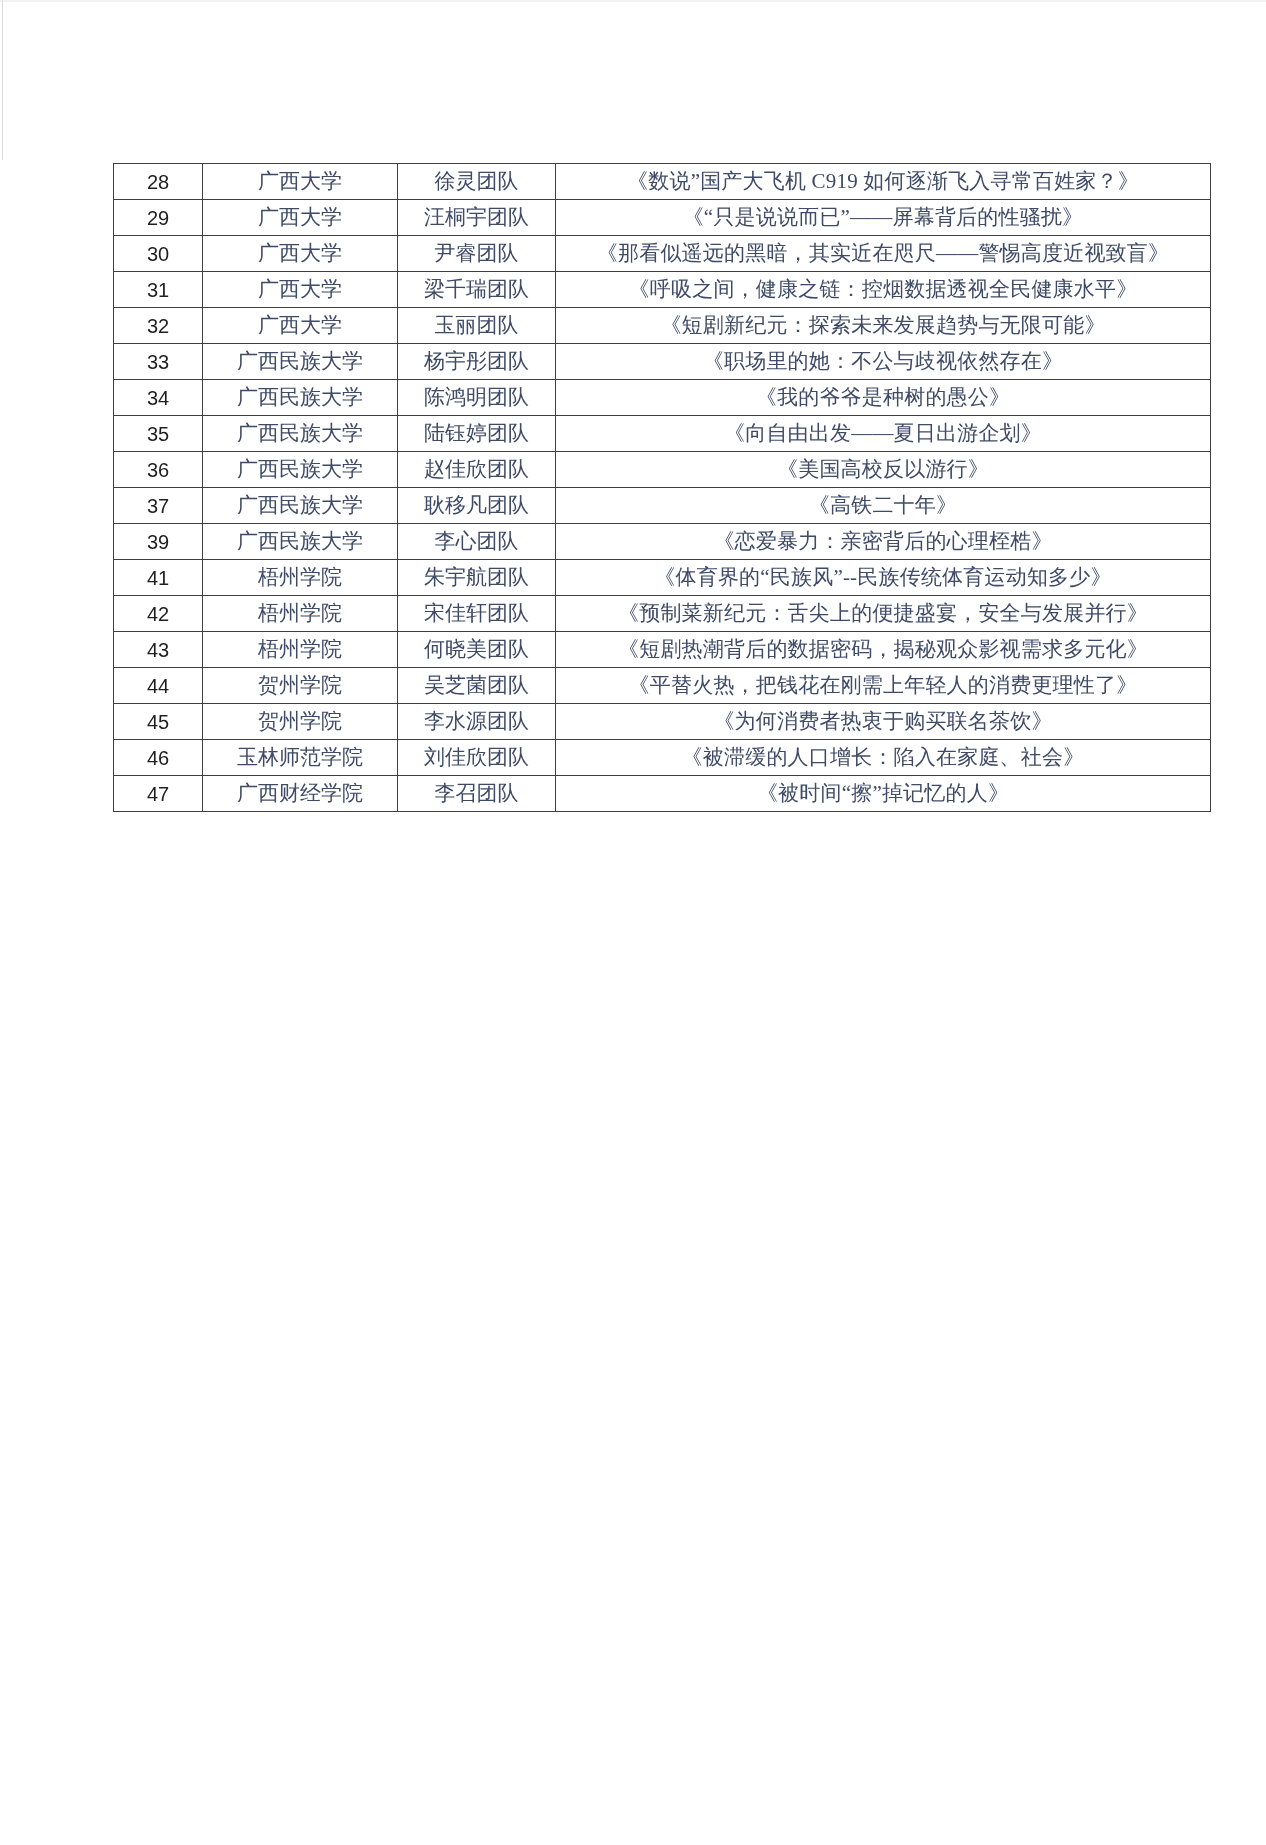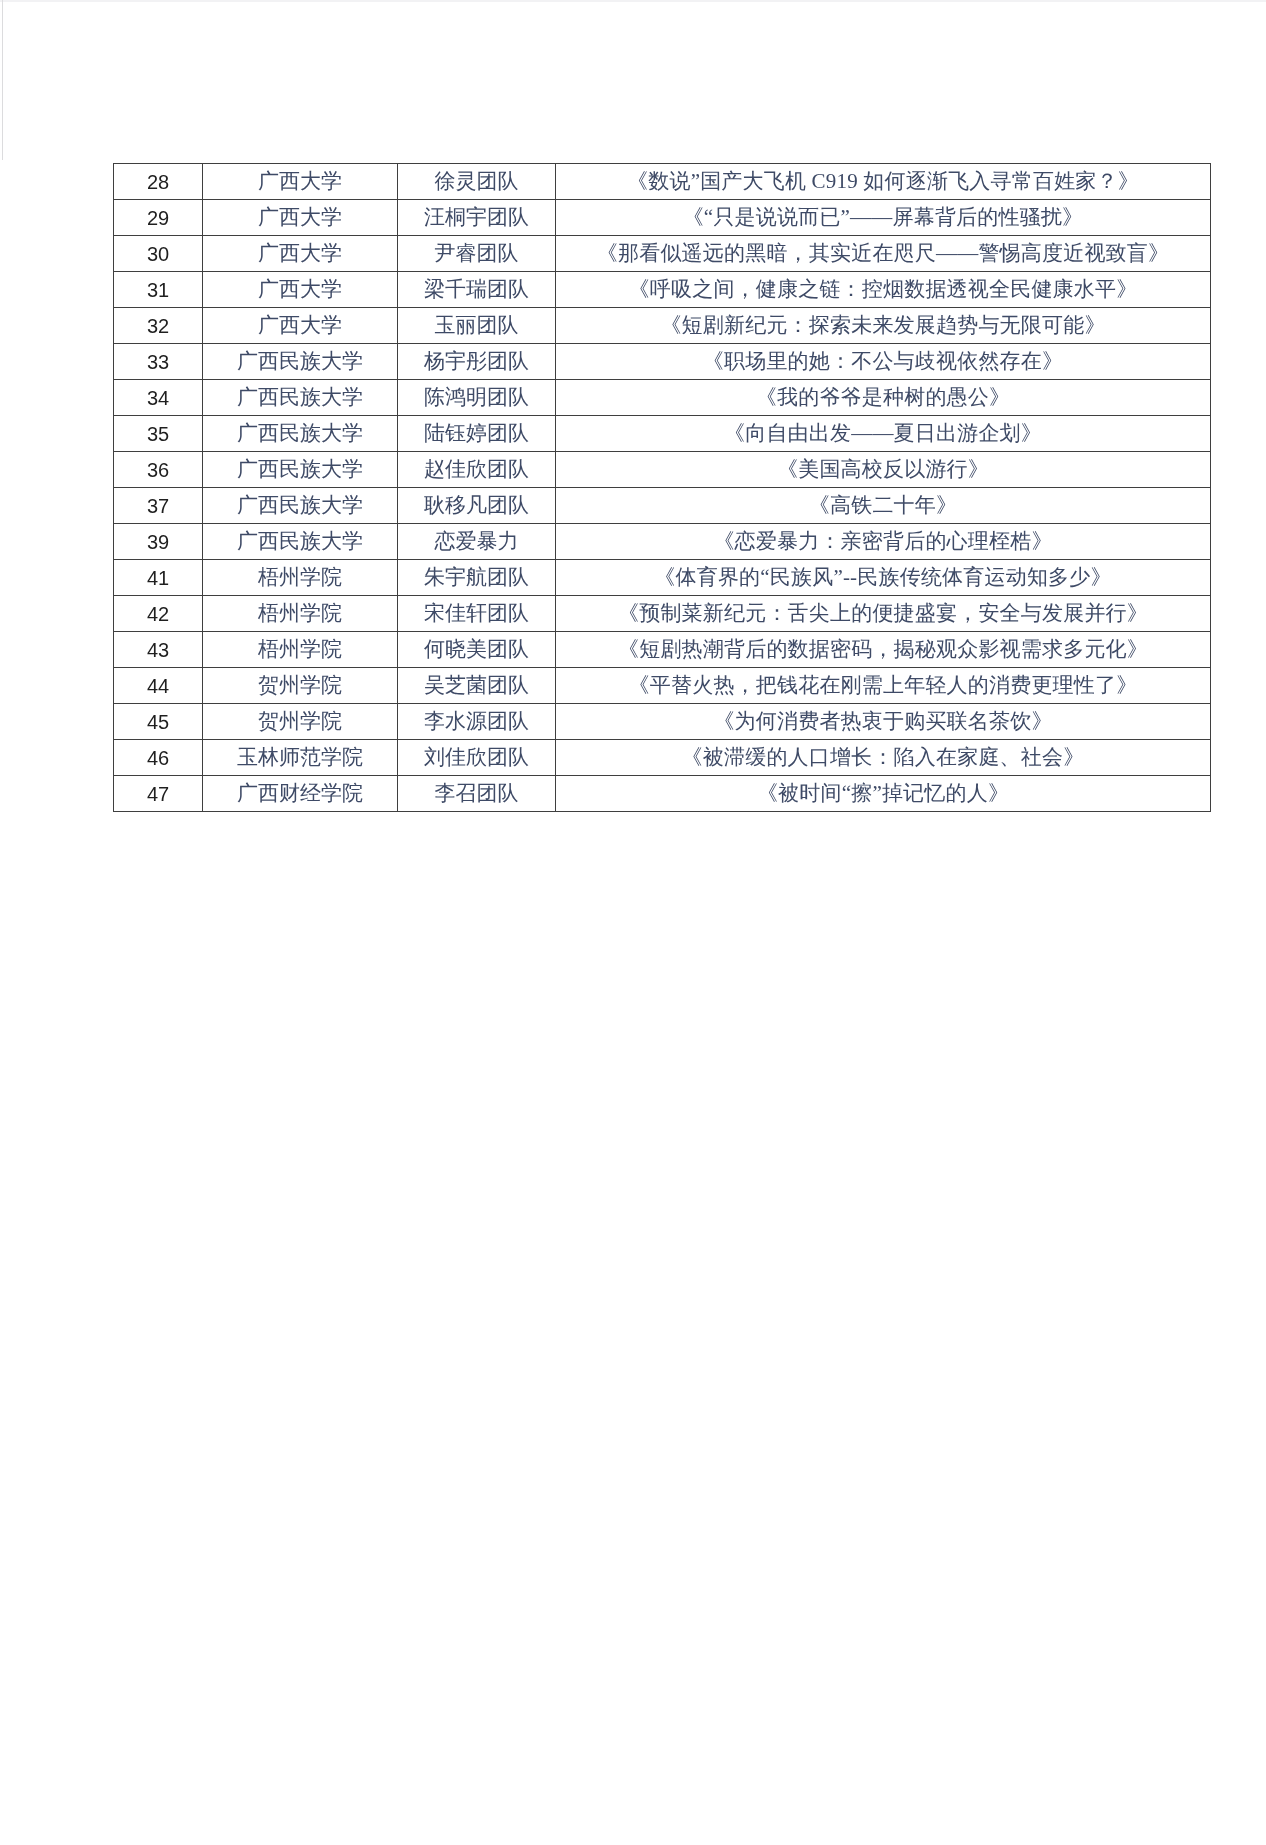--- a/index.html
+++ b/index.html
@@ -132,21 +132,21 @@
         </tr>
         <tr>
           <td class="col-no">37</td>
           <td class="col-school">广西民族大学</td>
           <td class="col-team">耿移凡团队</td>
           <td class="col-title">《高铁二十年》</td>
         </tr>
         <tr>
           <td class="col-no">39</td>
           <td class="col-school">广西民族大学</td>
-          <td class="col-team">恋爱暴力</td>
+          <td class="col-team">李心团队</td>
           <td class="col-title">《恋爱暴力：亲密背后的心理桎梏》</td>
         </tr>
         <tr>
           <td class="col-no">41</td>
           <td class="col-school">梧州学院</td>
           <td class="col-team">朱宇航团队</td>
           <td class="col-title">《体育界的“民族风”--民族传统体育运动知多少》</td>
         </tr>
         <tr>
           <td class="col-no">42</td>

